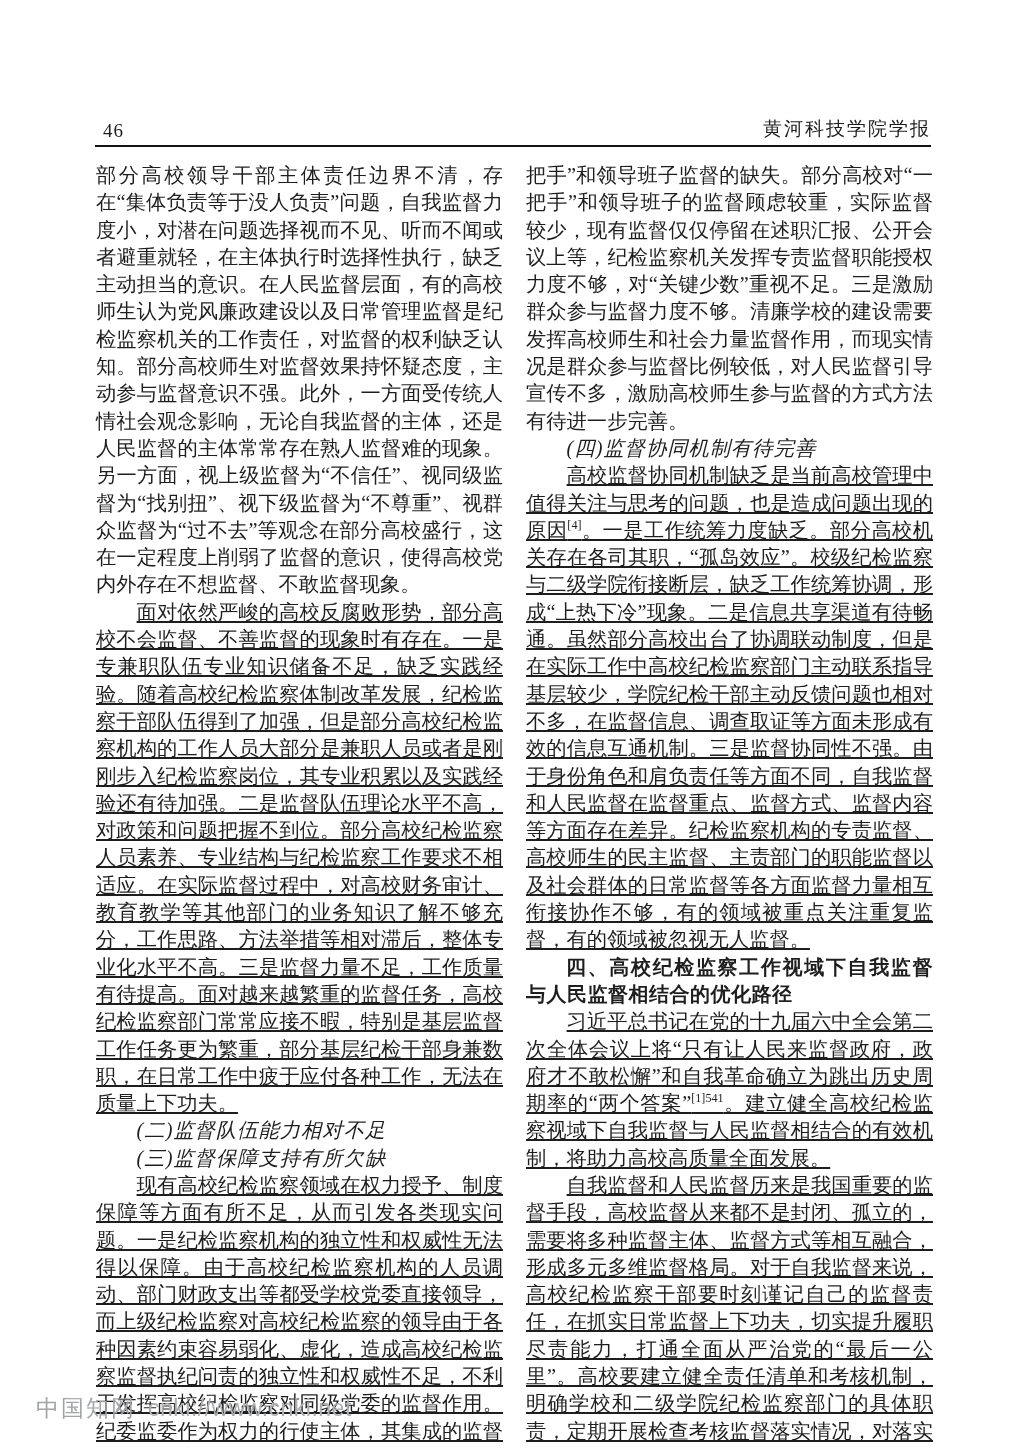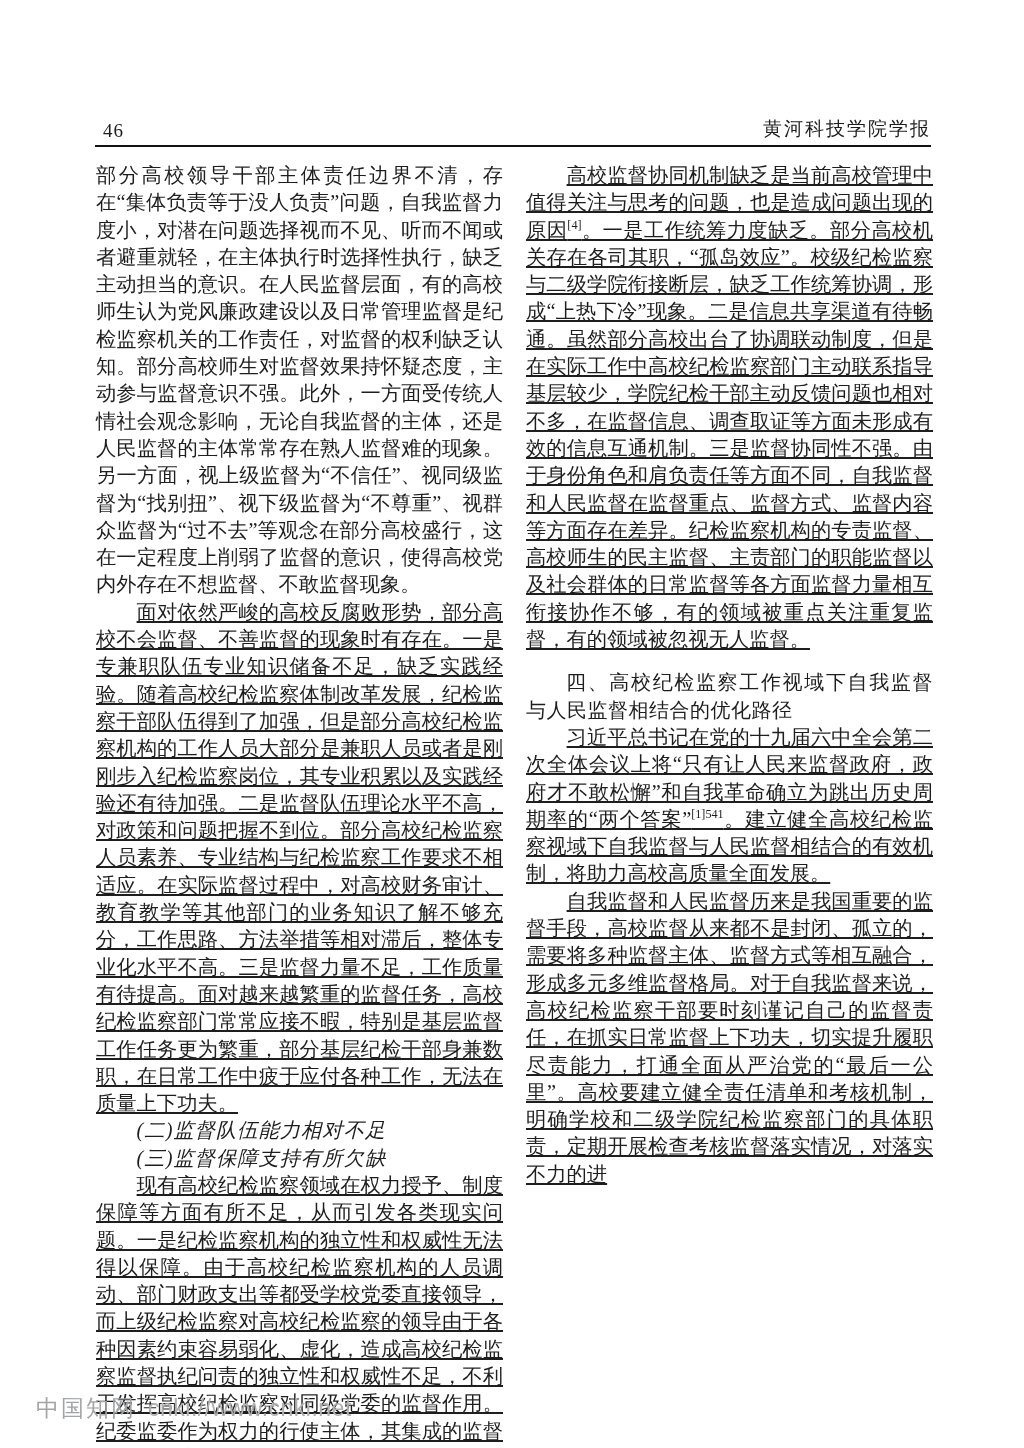--- a/index.html
+++ b/index.html
@@ -39,22 +39,22 @@
   .column.left{left:96px;}
   .column.right{left:526px;}
   .column p{margin:0;padding:0;}
   .para.indent{text-indent:2em;text-decoration:underline;}
   .para.subheading{
     font-style:italic;text-indent:2em;
     letter-spacing:1px;
   }
   .para.heading{
     font-family:"Liberation Sans","DejaVu Sans",sans-serif;
-    font-weight:normal;text-indent:2em;
-    font-size:20px;letter-spacing:0.5px;margin-top:16px;
+    font-weight:bold;text-indent:2em;
+    font-size:20px;letter-spacing:0.5px;
   }
   sup{
     font-size:0.6em;line-height:0;vertical-align:super;
     letter-spacing:0;
   }
   .page-footer{
     position:absolute;left:36px;top:1390px;height:36px;
     font-family:"Liberation Sans","DejaVu Sans",sans-serif;
     display:flex;align-items:center;gap:12px;
   }
@@ -75,20 +75,22 @@
 <div class="header-rule"></div>
 
 <div class="column left">
     <p class="para body">部分高校领导干部主体责任边界不清，存在“集体负责等于没人负责”问题，自我监督力度小，对潜在问题选择视而不见、听而不闻或者避重就轻，在主体执行时选择性执行，缺乏主动担当的意识。在人民监督层面，有的高校师生认为党风廉政建设以及日常管理监督是纪检监察机关的工作责任，对监督的权利缺乏认知。部分高校师生对监督效果持怀疑态度，主动参与监督意识不强。此外，一方面受传统人情社会观念影响，无论自我监督的主体，还是人民监督的主体常常存在熟人监督难的现象。另一方面，视上级监督为“不信任”、视同级监督为“找别扭”、视下级监督为“不尊重”、视群众监督为“过不去”等观念在部分高校盛行，这在一定程度上削弱了监督的意识，使得高校党内外存在不想监督、不敢监督现象。</p>
     <p class="para body indent">面对依然严峻的高校反腐败形势，部分高校不会监督、不善监督的现象时有存在。一是专兼职队伍专业知识储备不足，缺乏实践经验。随着高校纪检监察体制改革发展，纪检监察干部队伍得到了加强，但是部分高校纪检监察机构的工作人员大部分是兼职人员或者是刚刚步入纪检监察岗位，其专业积累以及实践经验还有待加强。二是监督队伍理论水平不高，对政策和问题把握不到位。部分高校纪检监察人员素养、专业结构与纪检监察工作要求不相适应。在实际监督过程中，对高校财务审计、教育教学等其他部门的业务知识了解不够充分，工作思路、方法举措等相对滞后，整体专业化水平不高。三是监督力量不足，工作质量有待提高。面对越来越繁重的监督任务，高校纪检监察部门常常应接不暇，特别是基层监督工作任务更为繁重，部分基层纪检干部身兼数职，在日常工作中疲于应付各种工作，无法在质量上下功夫。</p>
     <p class="para subheading">(二)监督队伍能力相对不足</p>
     <p class="para subheading">(三)监督保障支持有所欠缺</p>
     <p class="para body indent">现有高校纪检监察领域在权力授予、制度保障等方面有所不足，从而引发各类现实问题。一是纪检监察机构的独立性和权威性无法得以保障。由于高校纪检监察机构的人员调动、部门财政支出等都受学校党委直接领导，而上级纪检监察对高校纪检监察的领导由于各种因素约束容易弱化、虚化，造成高校纪检监察监督执纪问责的独立性和权威性不足，不利于发挥高校纪检监察对同级党委的监督作用。纪委监委作为权力的行使主体，其集成的监督权也面临着“谁来监督监督者”的难题。二是对“一</p>
   </div>
 <div class="column right">
+    <p class="para body">把手”和领导班子监督的缺失。部分高校对“一把手”和领导班子的监督顾虑较重，实际监督较少，现有监督仅仅停留在述职汇报、公开会议上等，纪检监察机关发挥专责监督职能授权力度不够，对“关键少数”重视不足。三是激励群众参与监督力度不够。清廉学校的建设需要发挥高校师生和社会力量监督作用，而现实情况是群众参与监督比例较低，对人民监督引导宣传不多，激励高校师生参与监督的方式方法有待进一步完善。</p>
+    <p class="para subheading">(四)监督协同机制有待完善</p>
     <p class="para body indent">高校监督协同机制缺乏是当前高校管理中值得关注与思考的问题，也是造成问题出现的原因<sup>[4]</sup>。一是工作统筹力度缺乏。部分高校机关存在各司其职，“孤岛效应”。校级纪检监察与二级学院衔接断层，缺乏工作统筹协调，形成“上热下冷”现象。二是信息共享渠道有待畅通。虽然部分高校出台了协调联动制度，但是在实际工作中高校纪检监察部门主动联系指导基层较少，学院纪检干部主动反馈问题也相对不多，在监督信息、调查取证等方面未形成有效的信息互通机制。三是监督协同性不强。由于身份角色和肩负责任等方面不同，自我监督和人民监督在监督重点、监督方式、监督内容等方面存在差异。纪检监察机构的专责监督、高校师生的民主监督、主责部门的职能监督以及社会群体的日常监督等各方面监督力量相互衔接协作不够，有的领域被重点关注重复监督，有的领域被忽视无人监督。</p>
     <p class="para heading">四、高校纪检监察工作视域下自我监督与人民监督相结合的优化路径</p>
     <p class="para body indent">习近平总书记在党的十九届六中全会第二次全体会议上将“只有让人民来监督政府，政府才不敢松懈”和自我革命确立为跳出历史周期率的“两个答案”<sup>[1]541</sup>。建立健全高校纪检监察视域下自我监督与人民监督相结合的有效机制，将助力高校高质量全面发展。</p>
     <p class="para body indent">自我监督和人民监督历来是我国重要的监督手段，高校监督从来都不是封闭、孤立的，需要将多种监督主体、监督方式等相互融合，形成多元多维监督格局。对于自我监督来说，高校纪检监察干部要时刻谨记自己的监督责任，在抓实日常监督上下功夫，切实提升履职尽责能力，打通全面从严治党的“最后一公里”。高校要建立健全责任清单和考核机制，明确学校和二级学院纪检监察部门的具体职责，定期开展检查考核监督落实情况，对落实不力的进</p>
   </div>
 
 <div class="page-footer">
   <span class="cnki-watermark">中国知网</span>
   <span class="cnki-url">cnki://www.cnki.net</span>
 </div>

